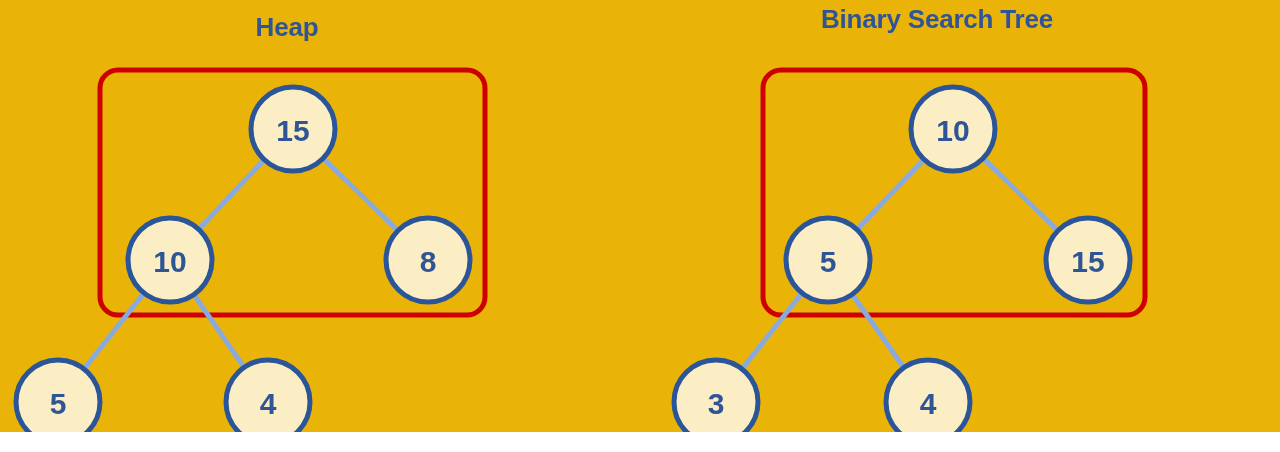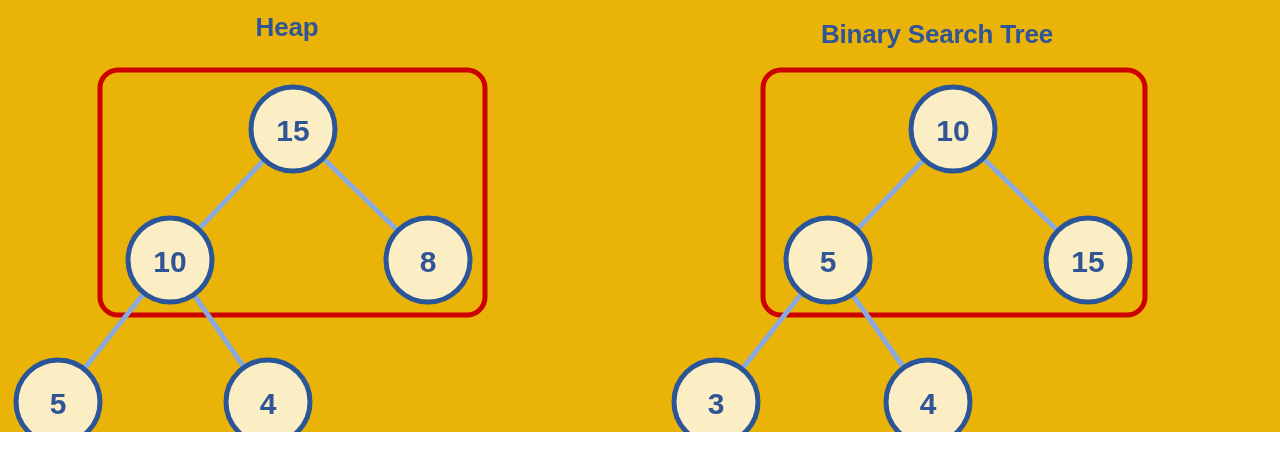--- a/index.html
+++ b/index.html
@@ -43,21 +43,21 @@
     text-anchor: middle;
   }
 </style>
 </head>
 <body>
 
 <div id="canvas">
 
   <div id="titles-layer">
       <div class="panel-title" style="left: 287px; top: 12px; color: rgb(47, 85, 151);">Heap</div>
-      <div class="panel-title" style="left: 937px; top: 19px; color: rgb(47, 85, 151); text-align: center;">Binary Search Tree</div>
+      <div class="panel-title" style="left: 937px; top: 4px; color: rgb(47, 85, 151); text-align: center;">Binary Search Tree</div>
     </div>
 
   <svg class="diagram-svg" id="diagram-svg" viewBox="0 0 1280 452" xmlns="http://www.w3.org/2000/svg">
       <g>
         <rect x="100" y="70" width="385" height="245" rx="18" ry="18" fill="none" stroke="#cc0000" stroke-width="5"></rect>
         <g>
           <line x1="293" y1="129" x2="170" y2="260" stroke="#8aaadd" stroke-width="5" stroke-linecap="round"></line>
           <line x1="293" y1="129" x2="428" y2="260" stroke="#8aaadd" stroke-width="5" stroke-linecap="round"></line>
           <line x1="170" y1="260" x2="58" y2="402" stroke="#8aaadd" stroke-width="5" stroke-linecap="round"></line>
           <line x1="170" y1="260" x2="268" y2="402" stroke="#8aaadd" stroke-width="5" stroke-linecap="round"></line>

